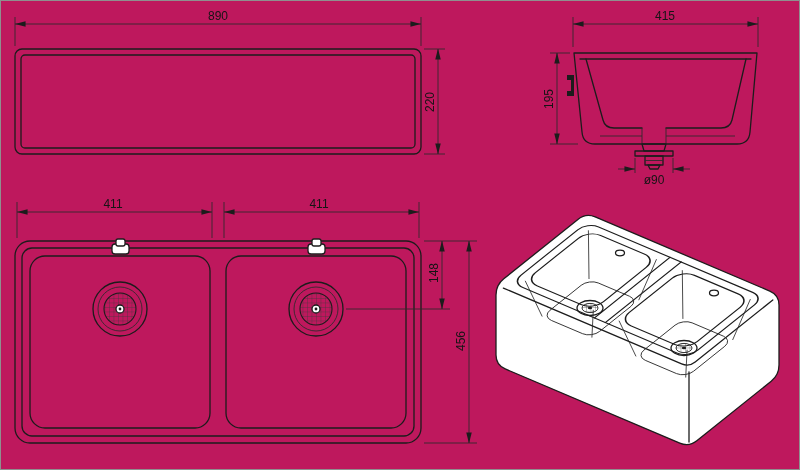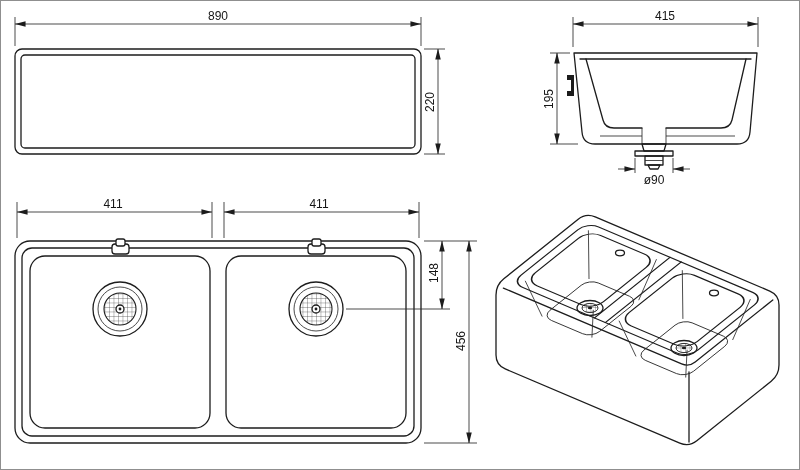--- a/index.html
+++ b/index.html
@@ -1,18 +1,18 @@
 <!DOCTYPE html>
 <html><head>
 <meta charset="utf-8">
 <style>
   html,body{margin:0;padding:0;background:#e8e8e8;}
   .canvas{
     width:800px;height:470px;box-sizing:border-box;
-    background:#ffffff;border:1px solid #8f8f8f;
+    background:#be185d;border:1px solid #8f8f8f;
     position:relative;overflow:hidden;
     font-family:"Liberation Sans", sans-serif;
   }
   svg{display:block;}
   svg text{
     font-family:"Liberation Sans", sans-serif;
     font-size:12px;
     fill:#151515;
   }
   .obj{fill:none;stroke:#1c1c1c;stroke-width:1.3;stroke-linejoin:round;stroke-linecap:round;}

